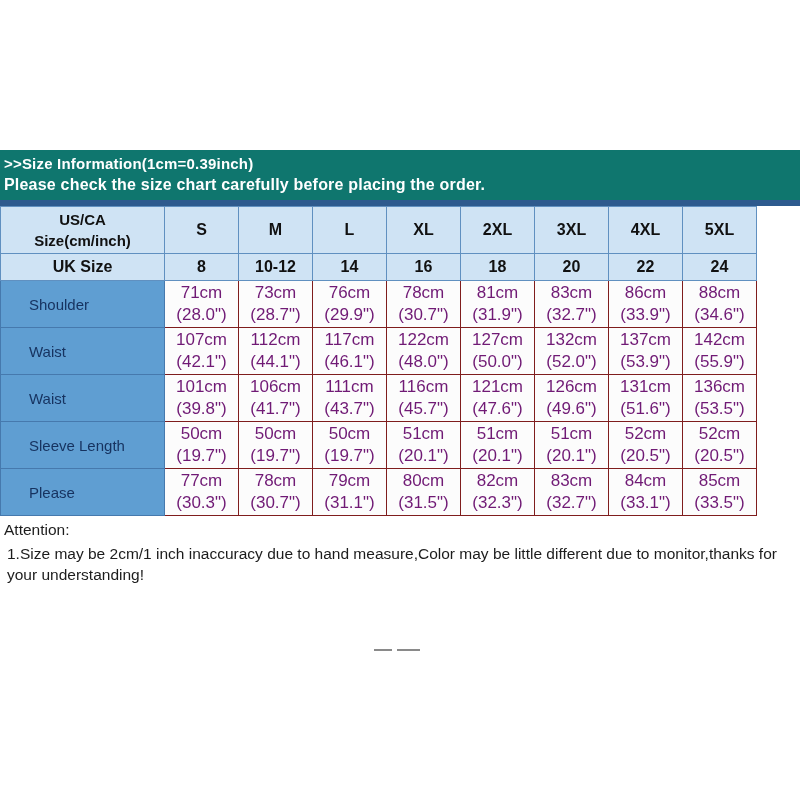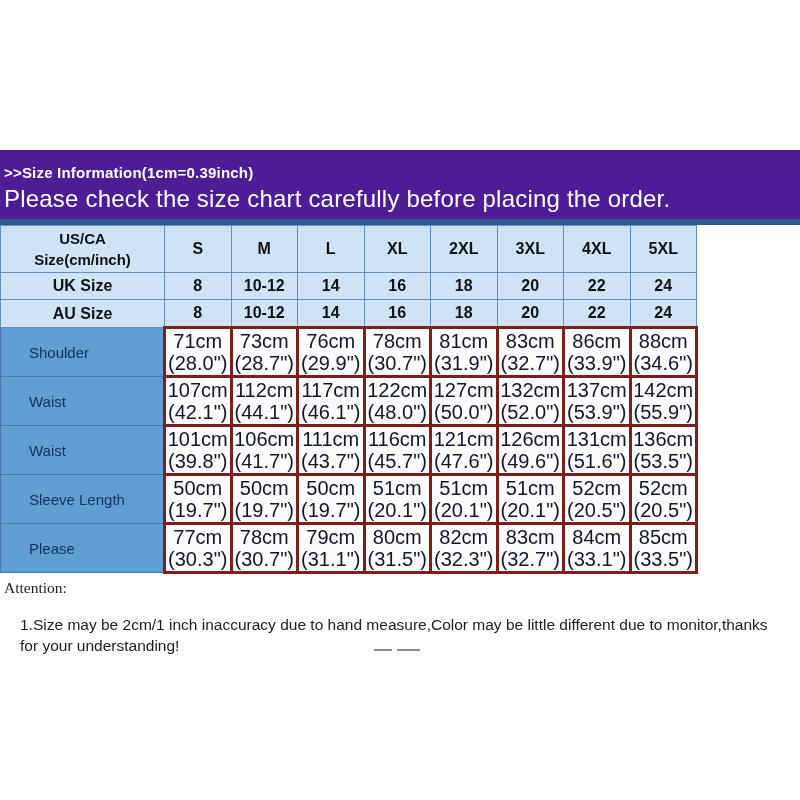--- a/index.html
+++ b/index.html
@@ -1,37 +1,37 @@
 <!DOCTYPE html>
 <html><head>
 <meta charset="utf-8">
 <style>
   html,body{margin:0;padding:0;background:#ffffff;}
   body{width:800px;height:800px;position:relative;font-family:"Liberation Sans",sans-serif;-webkit-font-smoothing:antialiased;}
   .spacer-top{height:150px;}
   
-  .banner{background:#4c1d95;color:#ffffff;padding:14px 4px 6px 4px;}
+  .banner{background:#0f766e;color:#ffffff;padding:5px 4px 6px 4px;}
   .banner .l1{font-size:15px;font-weight:bold;letter-spacing:.2px;}
-  .banner .l2{font-size:24px;font-weight:normal;margin-top:4px;letter-spacing:.2px;}
+  .banner .l2{font-size:16px;font-weight:bold;margin-top:4px;letter-spacing:.2px;}
   .strip{height:6px;background:#2d5a8e;}
   
-  table.size{width:698px;border-collapse:collapse;table-layout:fixed;}
+  table.size{width:757px;border-collapse:collapse;table-layout:fixed;}
   col.c0{width:164px;}
   td{padding:0;text-align:center;vertical-align:middle;}
   tr.hdr td{height:46px;}
   tr.ukau td{height:26px;margin-top:28px;}
   tr.meas td{height:46px;}
   .hcell{background:#cfe3f4;border:1px solid #6090c0;color:#111111;font-weight:bold;font-size:16px;}
   .corner{font-size:15px;line-height:21px;}
   .lbl{background:#5f9ed2;border:1px solid #4679ad;color:#16325f;font-size:15px;text-align:left;padding-left:28px;}
-  .data{background:#fcfcfc;border:3px solid #7f1d1d;color:#0f172a;font-size:20px;line-height:22px;}
+  .data{background:#fcfcfc;border:1px solid #7f1d1d;color:#701a75;font-size:17px;line-height:22px;}
   
   .attention{padding:3px 4px 0 4px;color:#1c1c1c;font-size:15.5px;line-height:21px;}
-  .attention .title{margin:0 0 0 0;font-family:Liberation Serif, serif;}
-  .attention p{margin:16px;}
+  .attention .title{margin:0 0 0 0;}
+  .attention p{margin:3px;}
   .artifact{position:absolute;left:374px;top:649px;width:46px;height:2px;display:flex;gap:5px;}
   .artifact span{background:#8a8a8a;height:2px;}
   .artifact .a1{width:18px;}
   .artifact .a2{width:23px;}
 </style>
 </head>
 <body>
 
 <div class="spacer-top"></div>
 
@@ -72,31 +72,20 @@
     <td class="hcell">UK Size</td>
     <td class="hcell">8</td>
     <td class="hcell">10-12</td>
     <td class="hcell">14</td>
     <td class="hcell">16</td>
     <td class="hcell">18</td>
     <td class="hcell">20</td>
     <td class="hcell">22</td>
     <td class="hcell">24</td>
   </tr>
-  <tr class="ukau">
-    <td class="hcell">AU Size</td>
-    <td class="hcell">8</td>
-    <td class="hcell">10-12</td>
-    <td class="hcell">14</td>
-    <td class="hcell">16</td>
-    <td class="hcell">18</td>
-    <td class="hcell">20</td>
-    <td class="hcell">22</td>
-    <td class="hcell">24</td>
-  </tr>
   <tr class="meas">
     <td class="lbl">Shoulder</td>
     <td class="data">
           <div>71cm</div>
           <div>(28.0")</div>
         </td>
     <td class="data">
           <div>73cm</div>
           <div>(28.7")</div>
         </td>

